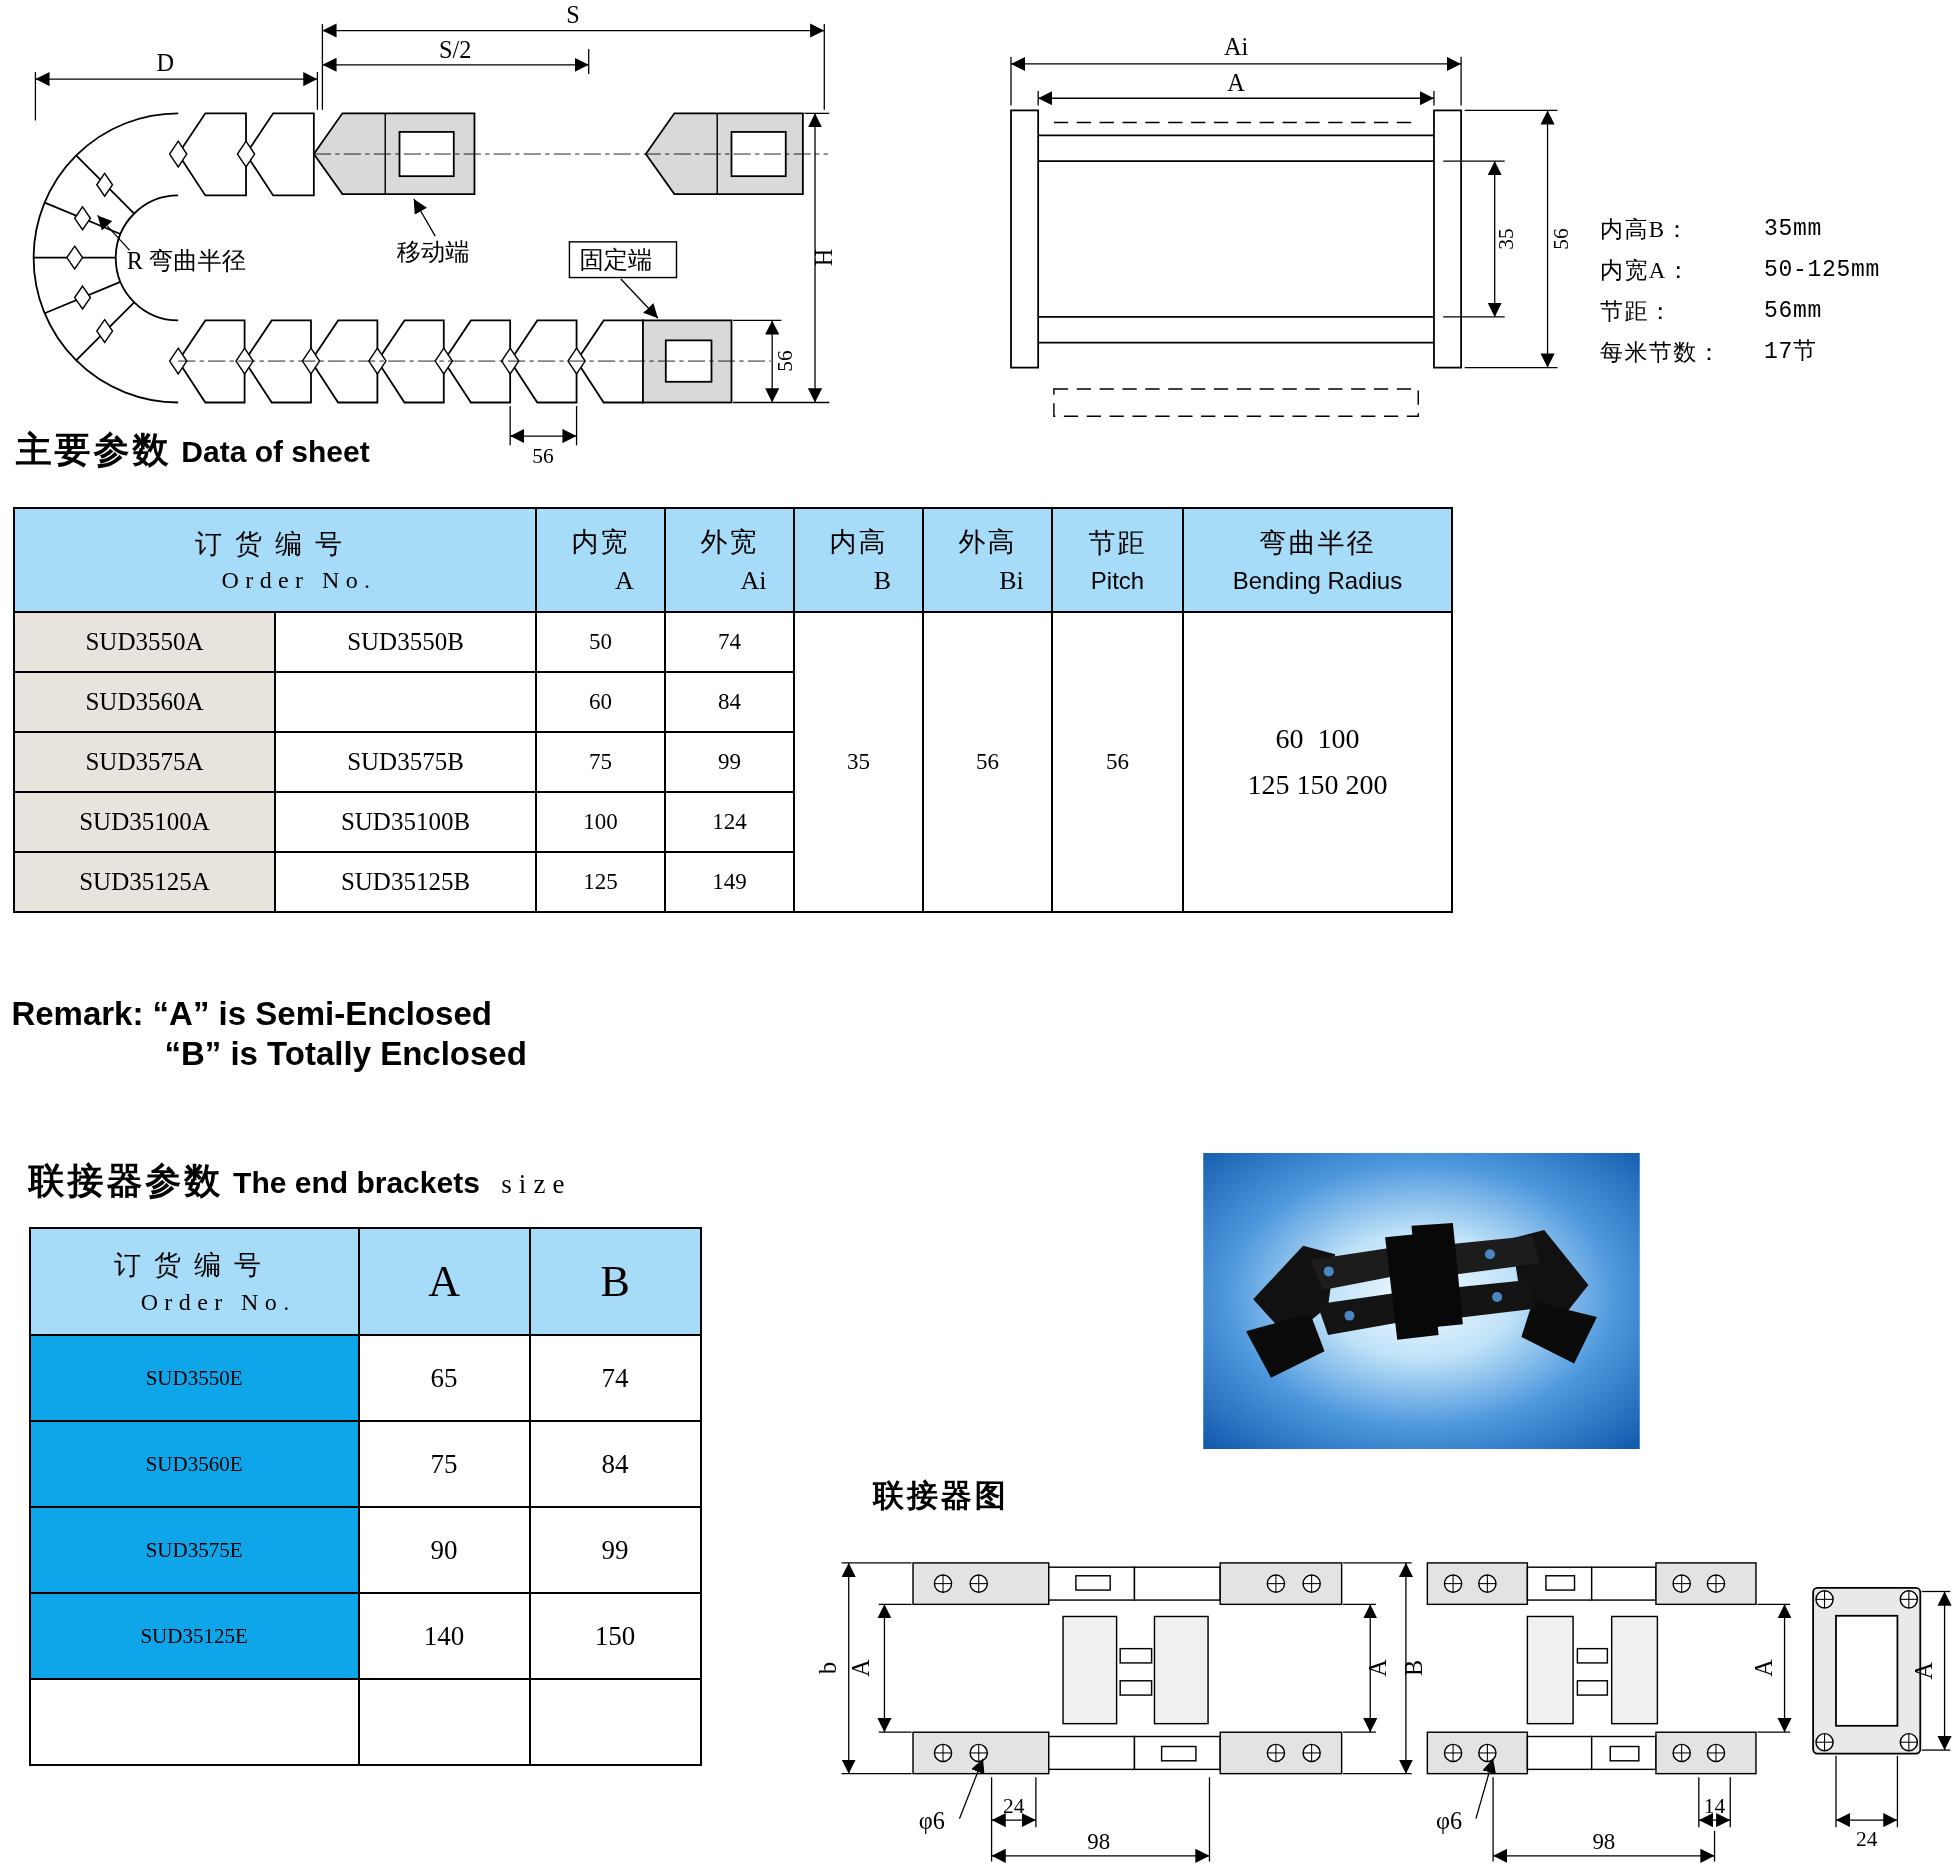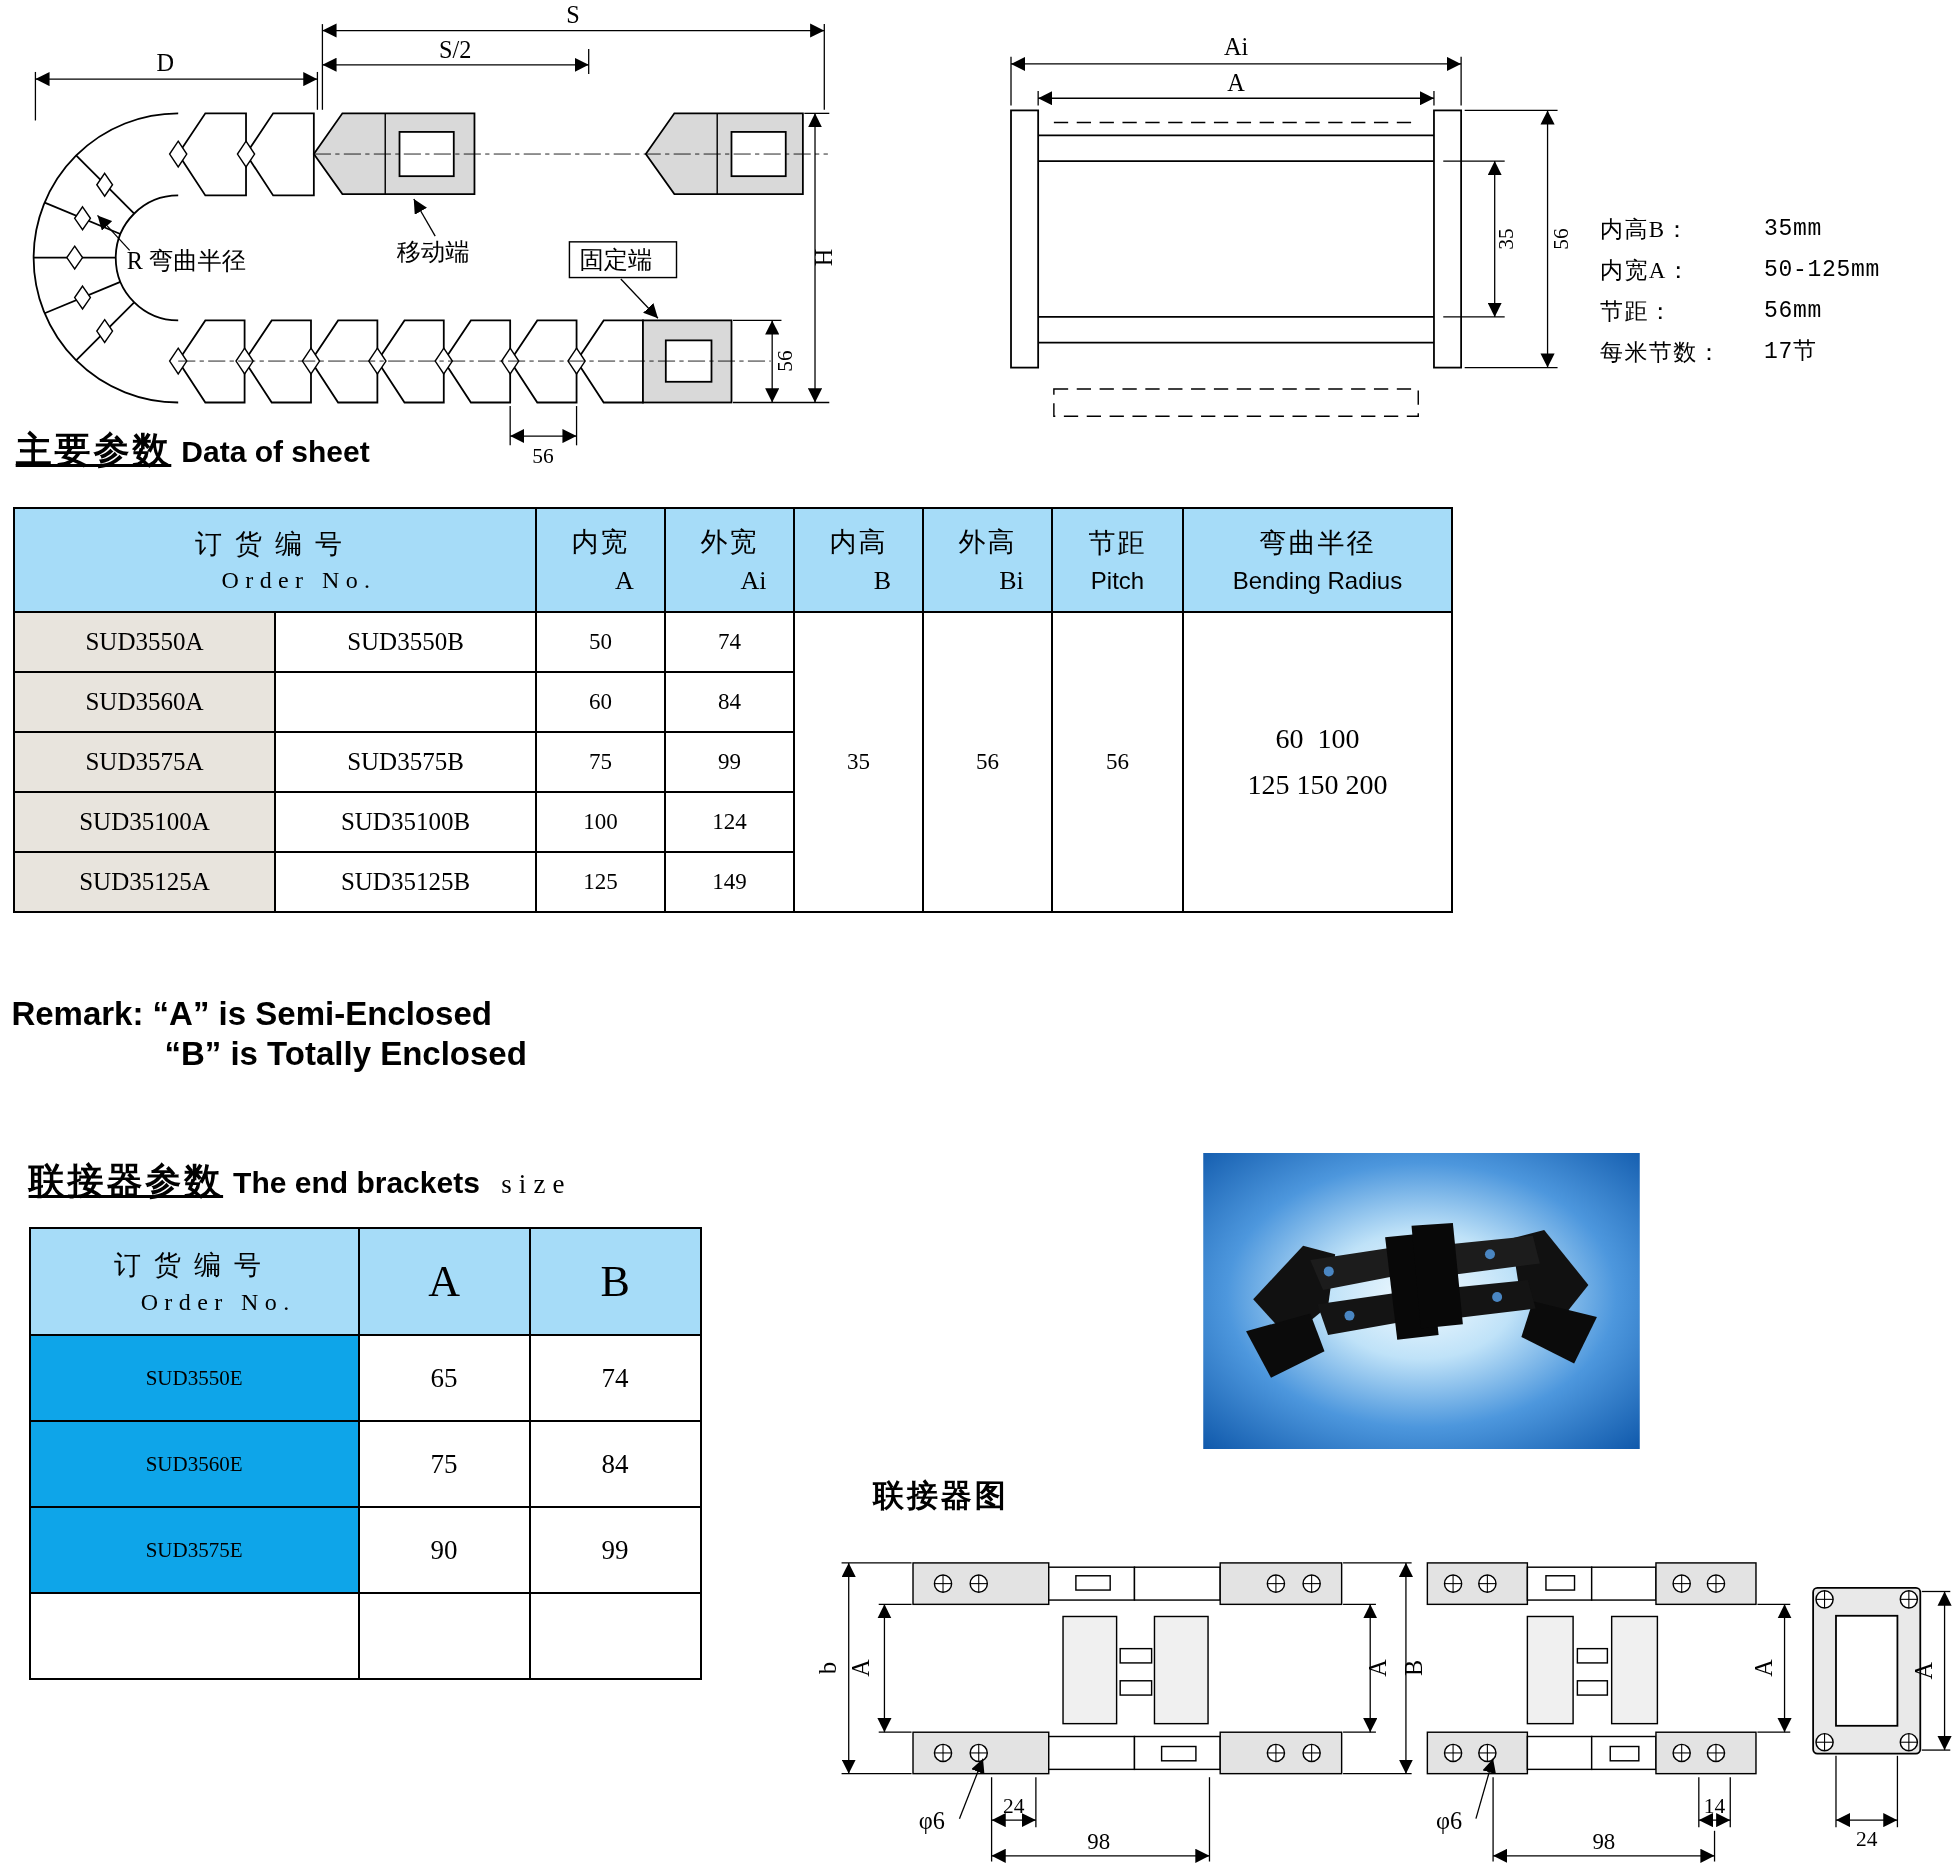--- a/index.html
+++ b/index.html
@@ -4,21 +4,21 @@
 <style>
   * { margin:0; padding:0; box-sizing:border-box; }
   html,body { background:#fff; }
   .page { position:relative; width:1955px; height:1872px; background:#fff; overflow:hidden;
           font-family:"Liberation Serif", serif; color:#000; }
   .abs { position:absolute; }
   svg text { font-family:"Liberation Serif", serif; fill:#000; }
 
   
   .sec-title { display:flex; align-items:baseline; gap:10px; }
-  .sec-title .cn { font-size:36px; font-weight:bold; letter-spacing:2.9px;text-decoration:underline; }
+  .sec-title .cn { font-size:36px; font-weight:bold; letter-spacing:2.9px; }
   .sec-title .en { font-family:"Liberation Sans", sans-serif; font-size:30px; font-weight:600; }
   .sec-title .sz { font-size:27px; letter-spacing:7.1px; margin-left:11.4px; }
 
   
   .specs { font-size:23px; line-height:41px; }
   .specs .row { display:flex; }
   .specs .lab { width:164px; letter-spacing:1.4px; }
   .specs .val { font-family:"Liberation Mono", monospace; letter-spacing:0.7px; }
 
   
@@ -353,20 +353,25 @@
       </tr>
       <tr>
         <td class="lbl">SUD3560E</td>
         <td class="val">75</td>
         <td class="val">84</td>
       </tr>
       <tr>
         <td class="lbl">SUD3575E</td>
         <td class="val">90</td>
         <td class="val">99</td>
+      </tr>
+      <tr>
+        <td class="lbl">SUD35125E</td>
+        <td class="val">140</td>
+        <td class="val">150</td>
       </tr>
       <tr class="empty">
         <td></td>
         <td></td>
         <td></td>
       </tr>
     </tbody>
   </table>
 
   <div class="abs photo-frame" style="left:1203px; top:1153px;">

